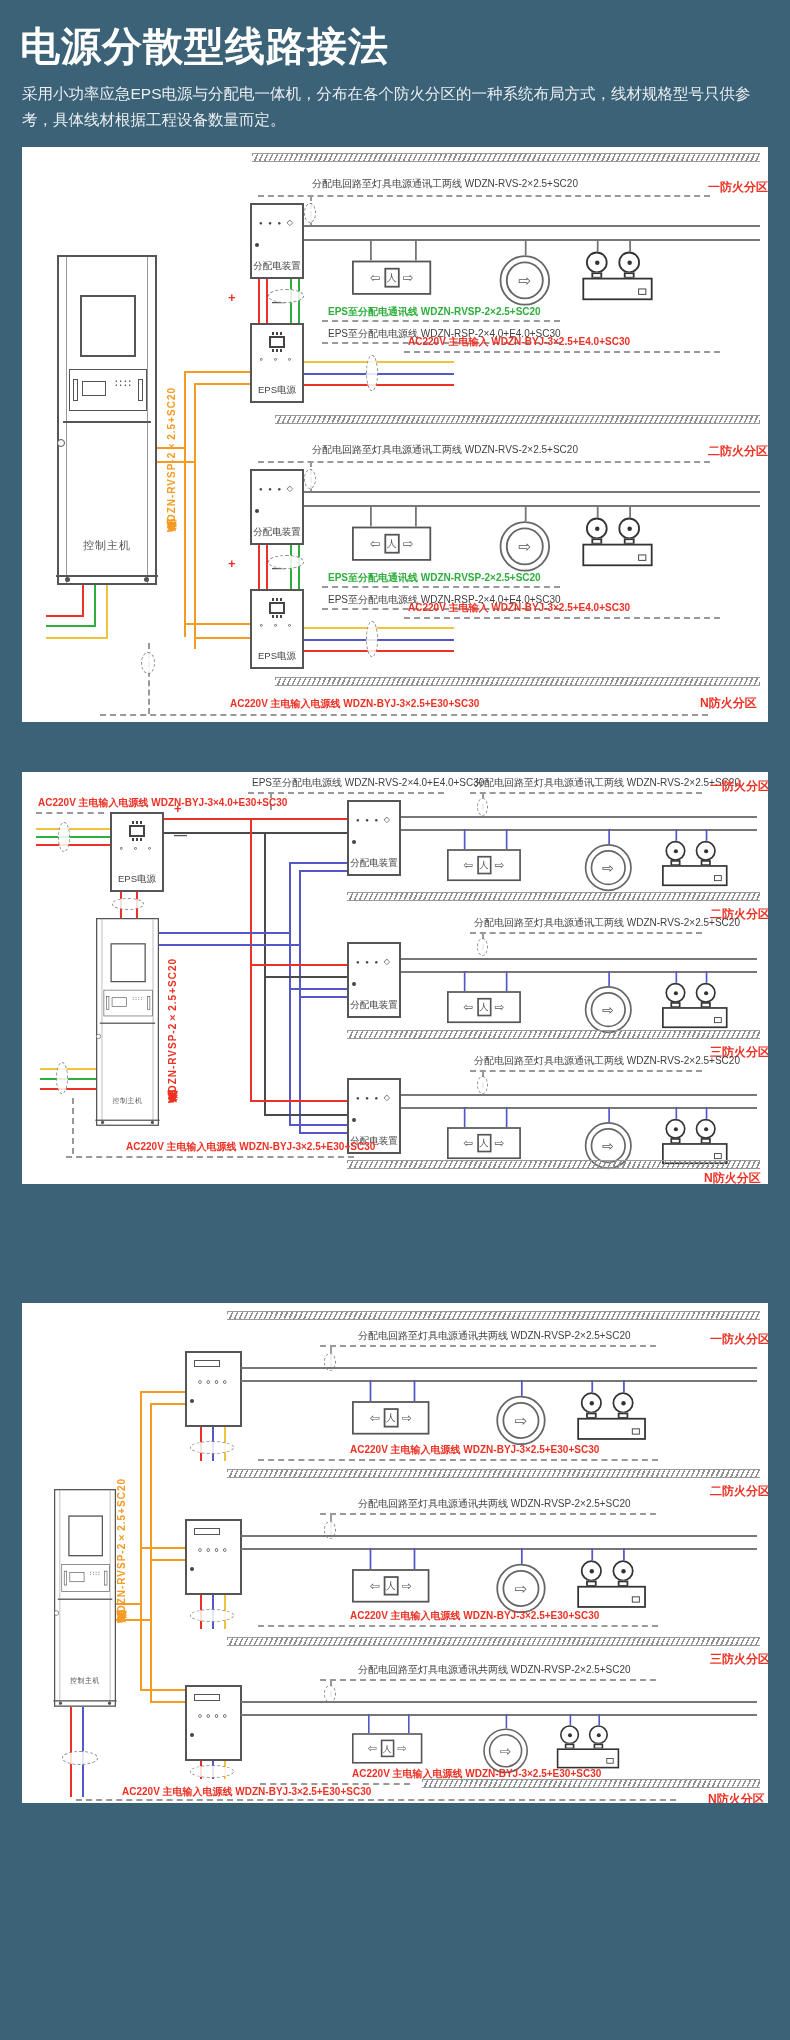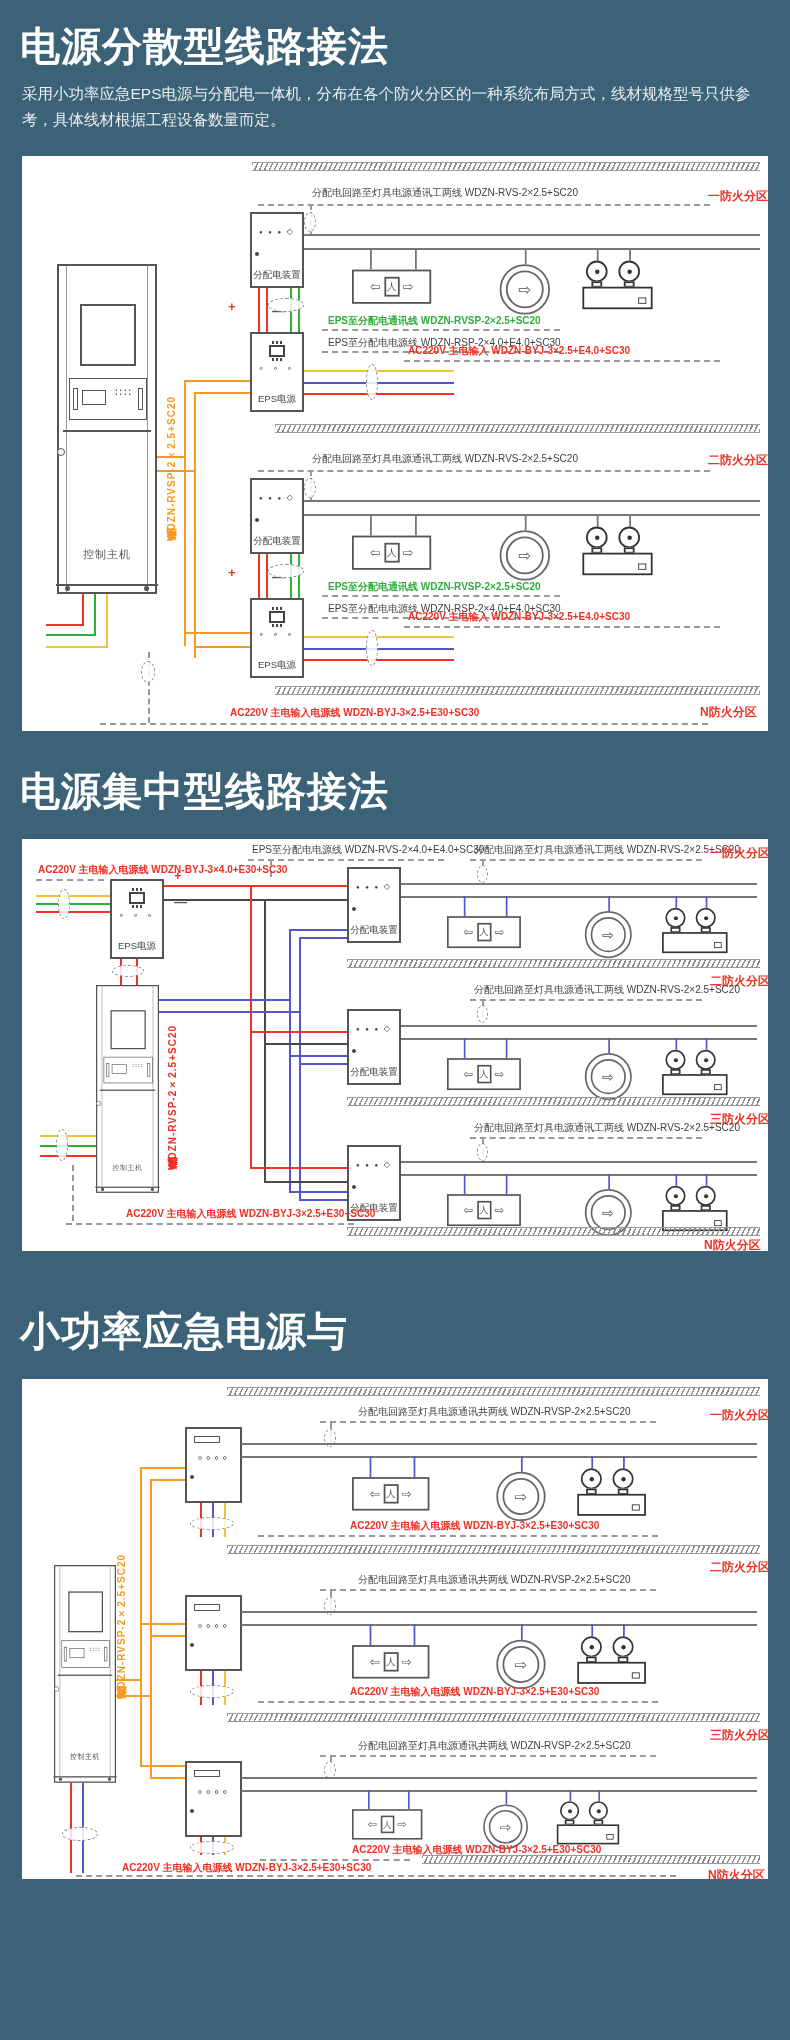--- a/index.html
+++ b/index.html
@@ -9,21 +9,21 @@
   *{box-sizing:border-box}
   html,body{margin:0;padding:0}
   body{width:790px;min-height:2040px;background:var(--bg);
        font-family:"Liberation Sans","DejaVu Sans",sans-serif;}
   .sec{padding:0 20px}
   .sec1{padding-top:22px}
   .sec2{padding-top:36px}
   .sec3{padding-top:56px}
   .title{margin:0;color:#fff;font-size:40px;font-weight:700;letter-spacing:1px;line-height:1.22}
   .desc{margin:10px 2px 0;color:#e9eef1;font-size:15.5px;line-height:1.7;max-width:750px}
-  .panel{position:relative;margin:23px 0 0 2px;width:746px;background:#fff;overflow:hidden}
+  .panel{position:relative;margin:14px 0 0 2px;width:746px;background:#fff;overflow:hidden}
   
   .h{position:absolute;height:2px;background:var(--line)}
   .v{position:absolute;width:2px;background:var(--line)}
   .red{background:var(--red)} .grn{background:var(--green)} .org{background:var(--orange)}
   .blu{background:var(--blue)} .yel{background:var(--yellow)} .dk{background:#4a4a4a}
   .dash{position:absolute;height:0;border-top:2px dashed #999}
   .vdash{position:absolute;width:0;border-left:2px dashed #999}
   .oval{position:absolute;border:1.5px dashed #8a8a8a;border-radius:50%;background:rgba(255,255,255,.85)}
   .hatch{position:absolute;height:9px;border-top:1.5px solid #9a9a9a;border-bottom:1.5px solid #9a9a9a;
          background:repeating-linear-gradient(115deg,#8f8f8f 0 1.5px,transparent 1.5px 4.5px)}
@@ -264,21 +264,20 @@
     <i class="v grn" style="left:72px;top:438px;height:42px"></i>
     <i class="h grn" style="left:24px;top:478px;width:50px"></i>
     <i class="v yel" style="left:84px;top:438px;height:54px"></i>
     <i class="h yel" style="left:24px;top:490px;width:62px"></i>
     <i class="vdash" style="left:126px;top:496px;height:71px"></i>
     <i class="oval" style="left:119px;top:505px;width:14px;height:22px"></i>
   </div>
 </section>
 
 <section class="sec sec2">
-  <h1 class="title">电源集中型线路接法</h1>
   <div class="panel" style="height:412px">
     <div class="lab" style="left:230px;top:4px">EPS至分配电电源线 WDZN-RVS-2×4.0+E4.0+SC30</div>
     <i class="dash" style="left:226px;top:20px;width:196px"></i>
     <i class="vdash" style="left:248px;top:20px;height:18px"></i>
     <div class="lab" style="left:452px;top:4px">分配电回路至灯具电源通讯工两线 WDZN-RVS-2×2.5+SC20</div>
     <i class="dash" style="left:448px;top:20px;width:232px"></i>
     <i class="vdash" style="left:460px;top:20px;height:18px"></i>
     <i class="oval" style="left:455px;top:26px;width:11px;height:18px"></i>
     <div class="zlab" style="left:688px;top:6px">一防火分区</div>
 
@@ -466,21 +465,21 @@
     <i class="h blu" style="left:267px;top:352px;width:58px"></i>
     <i class="h blu" style="left:277px;top:360px;width:48px"></i>
     <div class="hatch" style="left:325px;top:388px;width:413px"></div>
     <div class="zlab" style="left:682px;top:398px">N防火分区</div>
     <div class="lab r" style="left:104px;top:368px">AC220V 主电输入电源线 WDZN-BYJ-3×2.5+E30+SC30</div>
     <i class="dash" style="left:44px;top:384px;width:288px"></i>
   </div>
 </section>
 
 <section class="sec sec3">
-  <h1 class="title"><span>小功率应急电源与</span><br>
+  <h1 class="title"><br>
   </h1>
   <div class="panel" style="height:500px">
     <div class="hatch" style="left:205px;top:8px;width:533px"></div>
 
     <div class="lab" style="left:336px;top:26px">分配电回路至灯具电源通讯共两线 WDZN-RVSP-2×2.5+SC20</div>
     <i class="dash" style="left:298px;top:42px;width:336px"></i>
     <i class="vdash" style="left:308px;top:44px;height:20px"></i>
     <i class="oval" style="left:302px;top:50px;width:12px;height:18px"></i>
     <div class="zlab" style="left:688px;top:28px">一防火分区</div>
     <div class="box aio" style="left:163px;top:48px">

